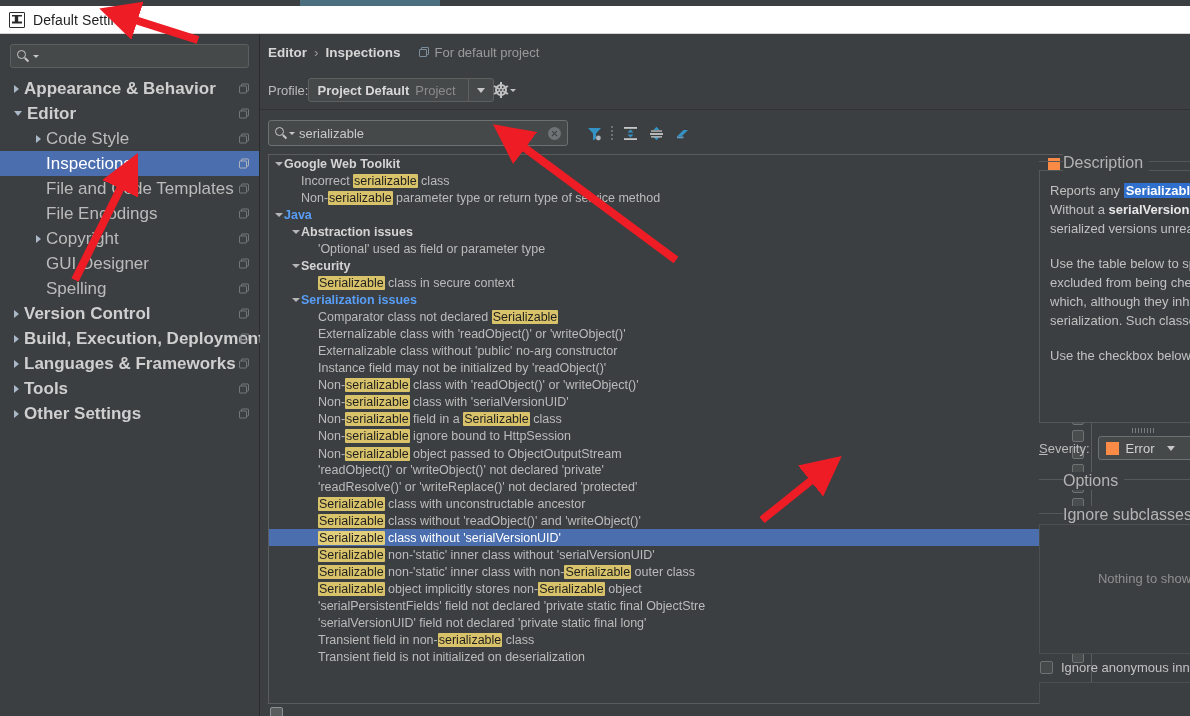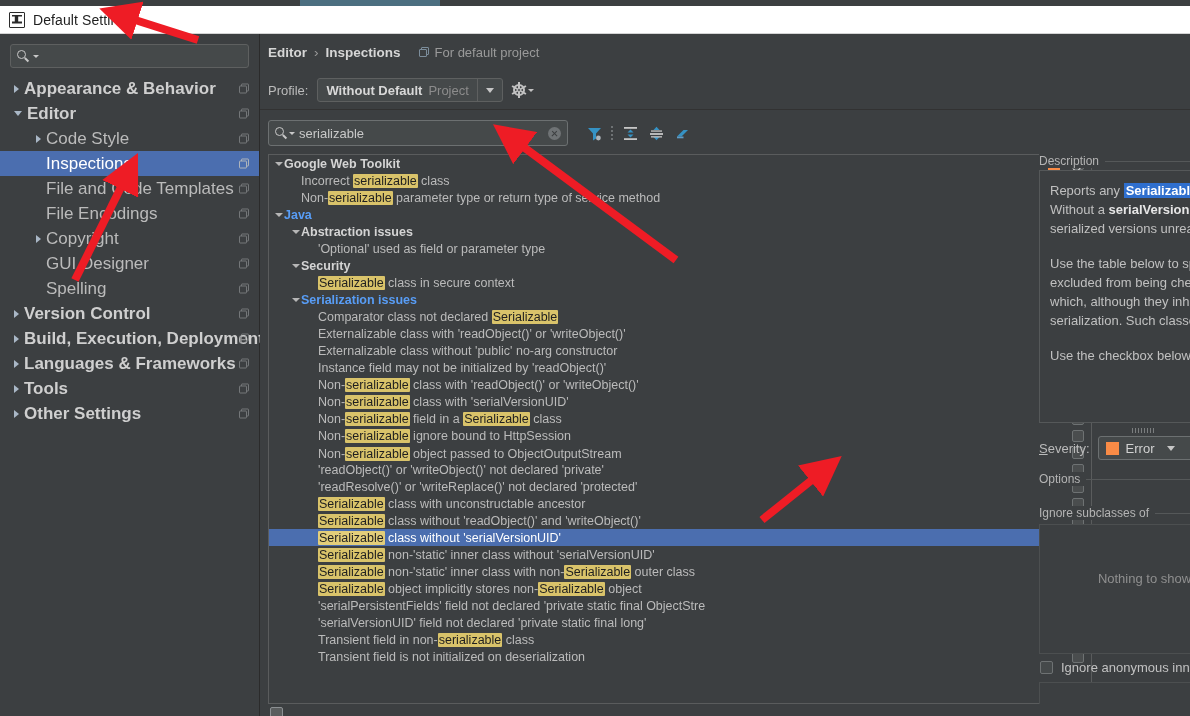--- a/index.html
+++ b/index.html
@@ -53,21 +53,21 @@
   #main { flex:1; height:682px; background:#3c3f41; position:relative; overflow:hidden; }
 
   #breadcrumb { position:absolute; left:8px; top:11px; display:flex; align-items:center; gap:7px; font-size:13.5px; }
   #breadcrumb .crumb { font-weight:bold; color:#d6d6d6; }
   #breadcrumb .sep { color:#9a9a9a; font-weight:normal; }
   #breadcrumb .proj { display:flex; align-items:center; gap:5px; margin-left:11px; color:#9a9a9a; font-size:13px; }
   #breadcrumb .proj .copy-ic { position:relative; width:11px; height:11px; opacity:.65; }
   #breadcrumb .proj .copy-ic .a { position:absolute; left:2px; top:0; width:8px; height:8px; border:1.4px solid #9fb8cc; border-radius:1px; }
   #breadcrumb .proj .copy-ic .b { position:absolute; left:0; top:2px; width:8px; height:8px; border:1.4px solid #9fb8cc; border-radius:1px; background:#3c3f41; }
 
-  #profile-row { position:absolute; left:8px; top:44px; display:flex; align-items:center; gap:9px; }
+  #profile-row { position:absolute; left:8px; top:44px; display:flex; align-items:center; }
   #profile-row .plabel { font-size:13px; color:#bbbbbb; }
   #profile-combo { width:186px; height:24px; background:#45494a; border:1px solid #5e6060; border-radius:3px;
                    display:flex; align-items:center; }
   #profile-combo .val { flex:1; padding-left:8px; font-size:13px; font-weight:bold; color:#d8d8d8; white-space:nowrap; overflow:hidden; }
   #profile-combo .val .muted { font-weight:normal; color:#8c8c8c; margin-left:6px; }
   #profile-combo .drop { width:25px; height:22px; border-left:1px solid #5e6060; display:flex; align-items:center; justify-content:center; }
   #profile-combo .drop i { width:0;height:0;border-left:4px solid transparent;border-right:4px solid transparent;border-top:5px solid #c6c6c6; display:block; }
   #gear { display:flex; align-items:center; gap:2px; }
   #gear .gico { position:relative; width:14px; height:14px; }
   #gear .gico .ring { position:absolute; left:1px; top:1px; width:12px; height:12px; border:2.2px solid #c2c2c2; border-radius:50%; }
@@ -114,21 +114,21 @@
   .irow.isel .hl { background:#e3ce7a; color:#1f1f1f; }
   .irow .sev { position:absolute; right:31px; top:2.5px; width:12px; height:12px; }
   .irow .cb { position:absolute; right:7px; top:2.5px; width:12px; height:12px;
               border:1px solid #6e7273; border-radius:2px; background:#4a4d4e; }
   .irow .cb.on::after { content:""; position:absolute; left:2px; top:5px; width:4px; height:7px;
               border:1.6px solid #d7d7d7; border-top:none; border-left:none; transform:rotate(42deg); }
   .irow .cb.mixed::after { content:""; position:absolute; left:2px; top:4.5px; width:7px; height:2.2px; background:#d7d7d7; }
 
   
   #desc-panel { position:absolute; left:779px; top:120px; right:-60px; bottom:12px; }
-  .sect-title { font-size:12px; color:#b4b4b4; padding-right:6px; background:#3c3f41; display:inline-block; position:relative; z-index:2; }
+  .sect-title { font-size:16px; color:#b4b4b4; padding-right:6px; background:#3c3f41; display:inline-block; position:relative; z-index:2;margin-left:24px; }
   .sect-line { position:absolute; left:0; right:0; top:7px; height:1px; background:#555859; z-index:1; }
   .sect-head { position:relative; height:15px; }
 
   #desc-box { position:absolute; left:0; right:0; top:16px; height:253px; border:1px solid #555859;
               background:#3c3f41; padding:10px 10px 0 10px; overflow:hidden; }
   #desc-box p { font-size:13px; line-height:19px; color:#c0c0c0; white-space:nowrap; }
   #desc-box p + p { margin-top:16px; }
   .bluehl { background:#2f6fce; color:#ffffff; font-weight:bold; padding:0 2px; }
 
   #grip { position:absolute; right:96px; top:274px; width:22px; height:5px;
@@ -312,21 +312,21 @@
             <span class="b"></span>
           </span>
         <span>For default project</span>
       </span>
     </div>
 
     <div id="profile-row">
       <span class="plabel">Profile:</span>
       <div id="profile-combo">
         <span class="val">
-          <span>Without Default</span><span class="muted">Project</span>
+          <span>Project Default</span><span class="muted">Project</span>
         </span>
         <span class="drop">
             <i></i>
           </span>
       </div>
       <span id="gear">
         <span class="gico">
           <s></s>
             <s></s>
             <s></s>

